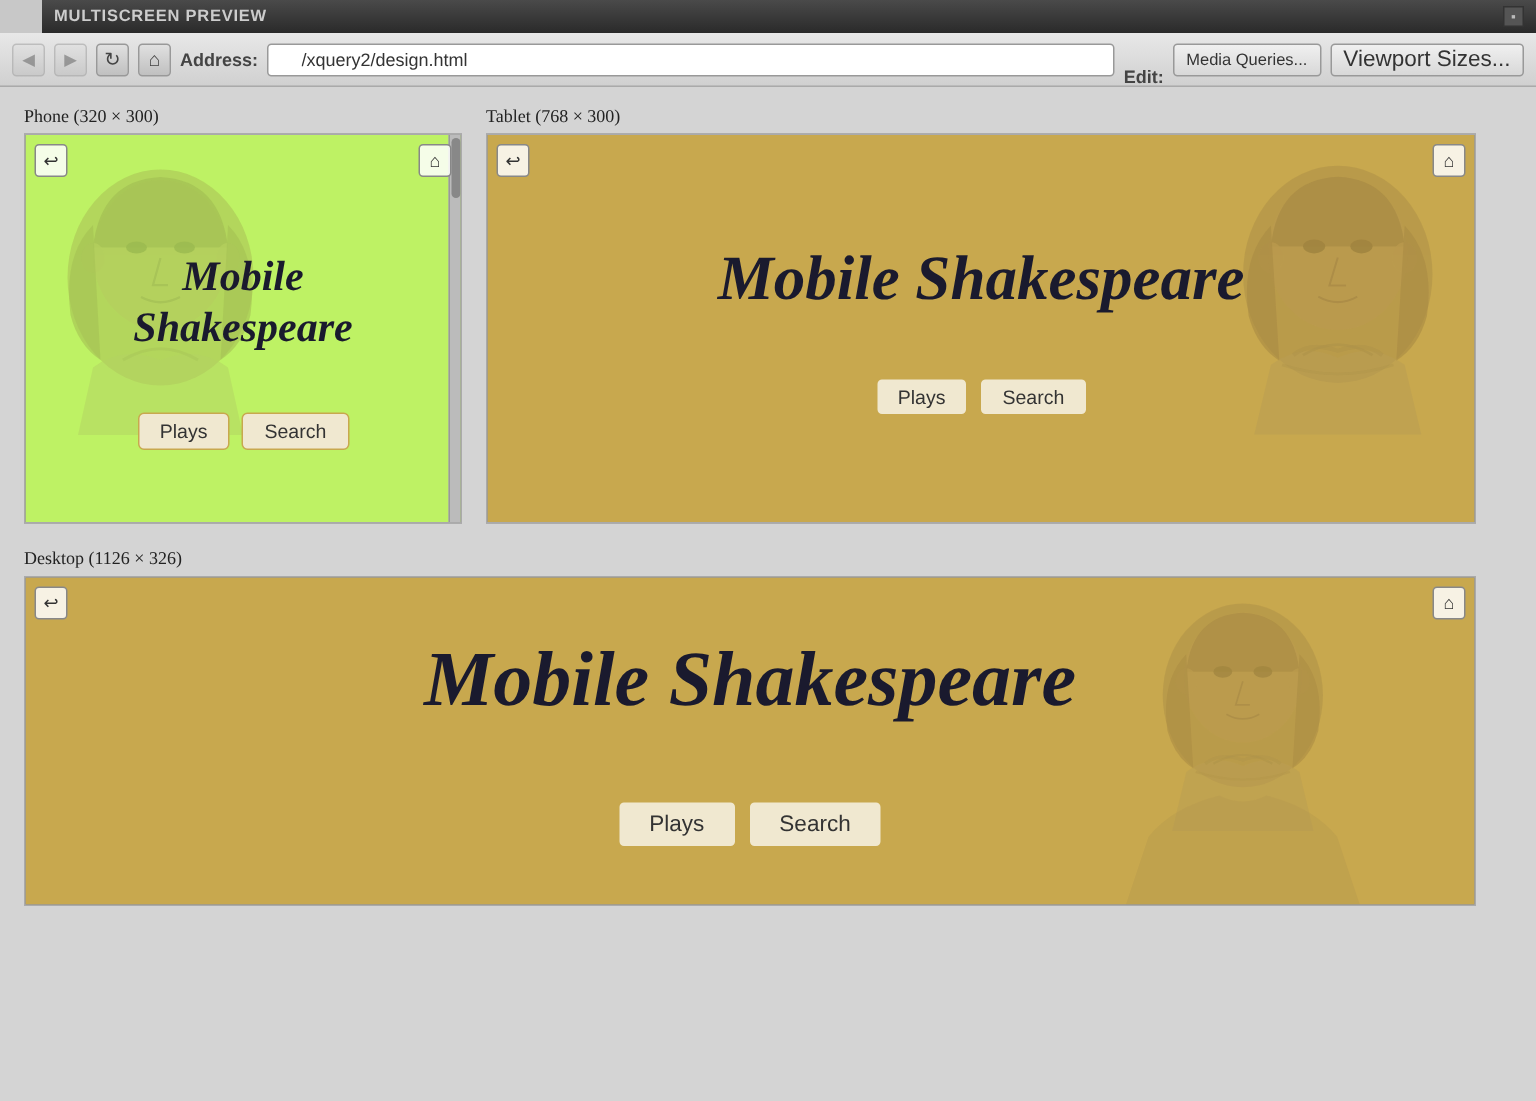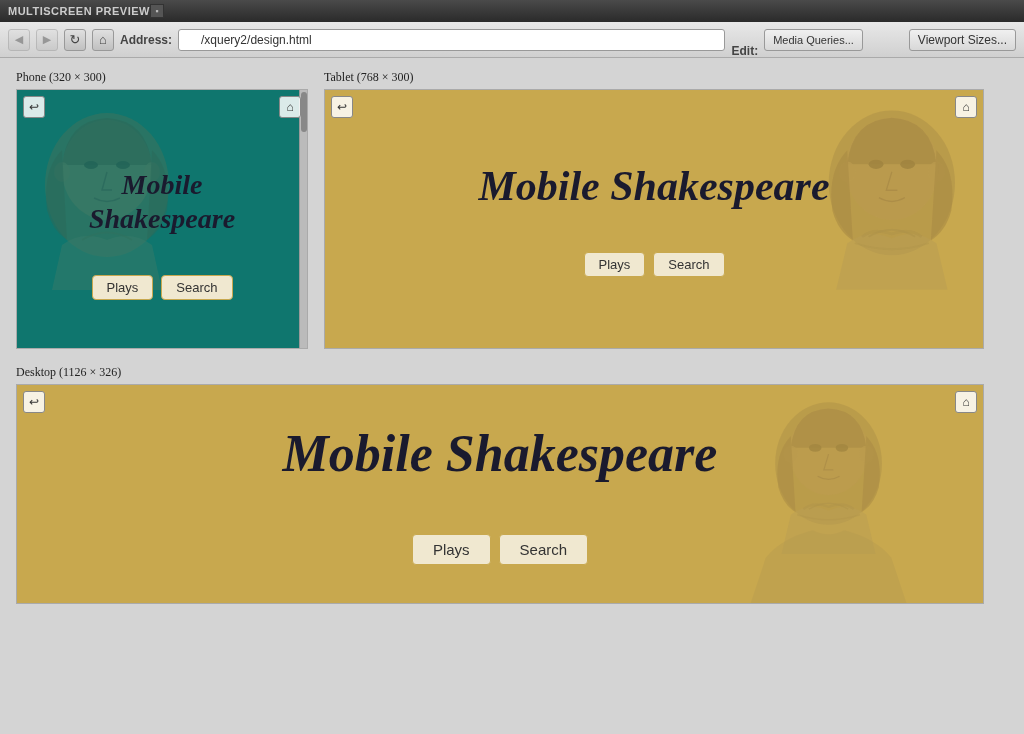--- a/index.html
+++ b/index.html
@@ -12,21 +12,22 @@
       overflow: hidden;
     }
 
     
     .title-bar {
       background: linear-gradient(to bottom, #4a4a4a, #2a2a2a);
       height: 22px;
       display: flex;
       align-items: center;
       padding: 0 8px;
-      justify-content: flex-start;
+      justify-content: space-between;
+      margin-left: 28px;
     }
     .title-bar-text {
       color: #ccc;
       font-size: 11px;
       font-weight: bold;
       letter-spacing: 0.5px;
     }
     .title-bar-controls {
       display: flex;
       gap: 4px;
@@ -127,24 +128,23 @@
       font-size: 11px;
       cursor: pointer;
       color: #333;
     }
     .viewport-sizes-btn {
       height: 22px;
       padding: 0 8px;
       background: linear-gradient(to bottom, #f0f0f0, #d8d8d8);
       border: 1px solid #999;
       border-radius: 3px;
-      font-size: 12px;
+      font-size: 15px;
       cursor: pointer;
       color: #333;
-      margin-left: 40px;
     }
 
     
     .main-content {
       background: #d4d4d4;
       padding: 12px 16px;
       height: calc(734px - 58px);
       overflow-y: auto;
     }
 
@@ -314,21 +314,21 @@
 
     <div class="preview-section">
       <div class="preview-label">Phone (320 × 300)</div>
       <div class="preview-frame phone-frame" style="width:292px; height:260px;">
 
         <div class="frame-nav">
           <div class="frame-nav-btn">↩</div>
           <div class="frame-nav-btn">⌂</div>
         </div>
 
-        <div class="shakespeare-banner" style="background-color:#0f766e;align-items:center;">
+        <div class="shakespeare-banner" style="background-color:#bef264;align-items:center;">
 
           <div class="shakespeare-portrait-left">
             <svg class="portrait-svg" viewBox="0 0 200 260" xmlns="http://www.w3.org/2000/svg" style="height:260px; width:auto; opacity:0.55;">
 
               <ellipse cx="95" cy="95" rx="62" ry="72" fill="#8a7040" opacity="0.7"></ellipse>
               <ellipse cx="95" cy="80" rx="45" ry="50" fill="#a08050" opacity="0.8"></ellipse>
 
               <path d="M50 75 Q55 30 95 28 Q135 30 140 75" fill="#6a5030" opacity="0.7"></path>
 
               <ellipse cx="79" cy="75" rx="7" ry="4" fill="#4a3820" opacity="0.8"></ellipse>

